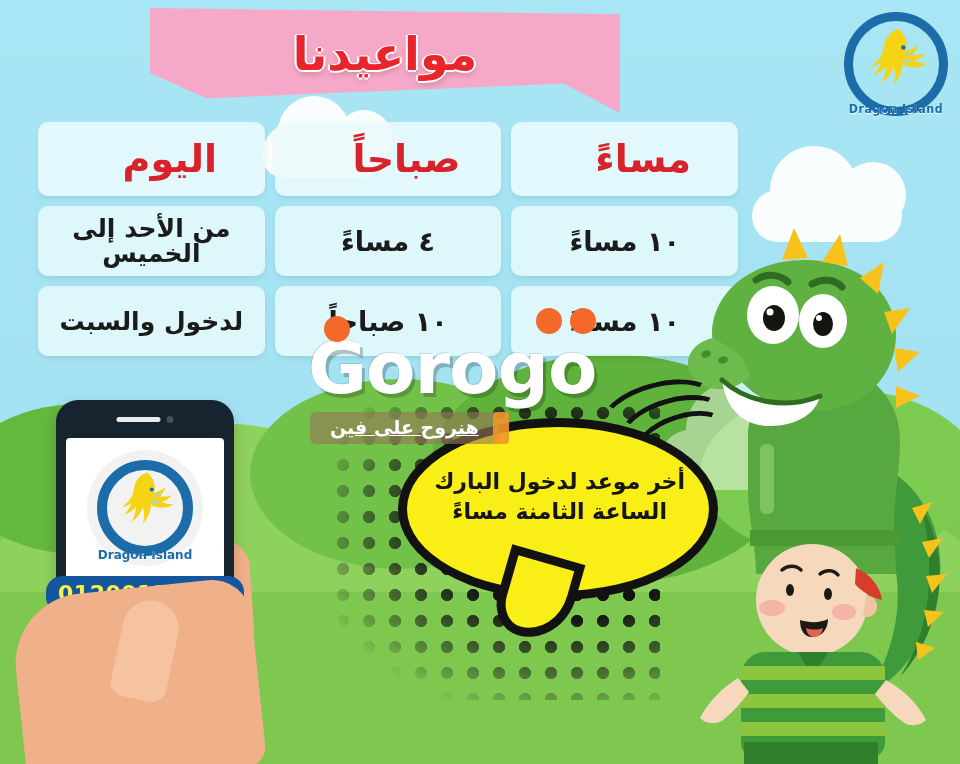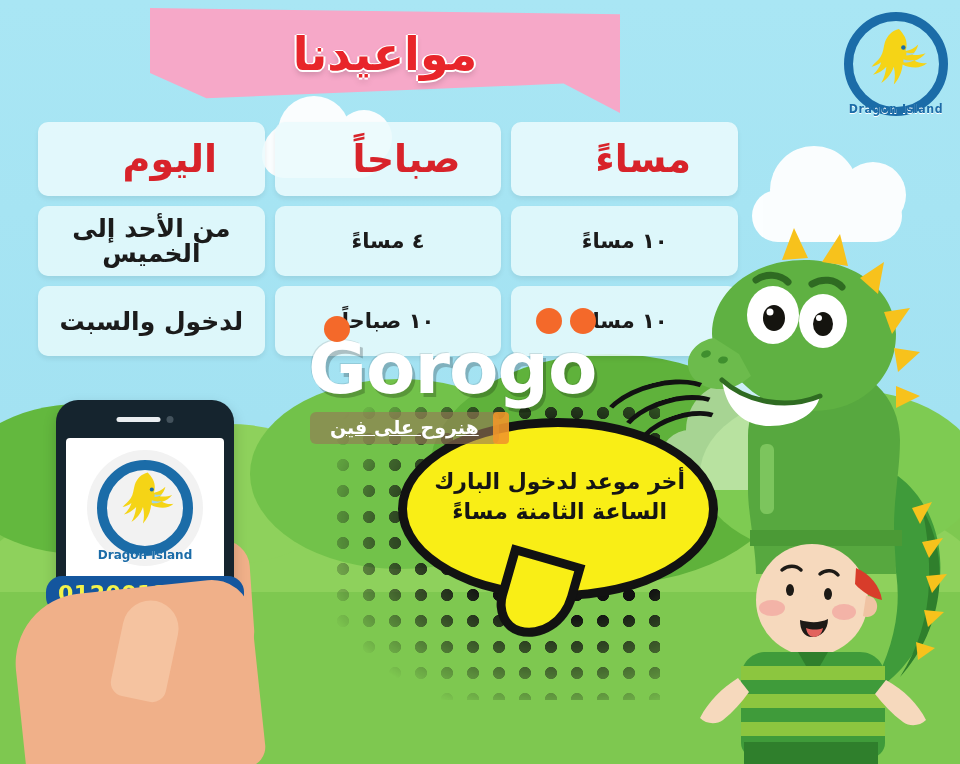--- a/index.html
+++ b/index.html
@@ -168,21 +168,21 @@
     line-height: 1;
   }
   .row.head .cell {
     height: 74px;
     background: rgba(235,251,253,.88);
     color: #d8232a;
     font-size: 38px;
     padding-left: 43px;
   }
   .cell.day { font-size: 25px; }
-  .cell.small { font-size: 21px; }
+  .cell.small { font-size: 27px; }
 
   
   .watermark {
     position: absolute;
     left: 308px; top: 334px;
     width: 340px;
     pointer-events: none;
     z-index: 40;
   }
   .wm-word {

